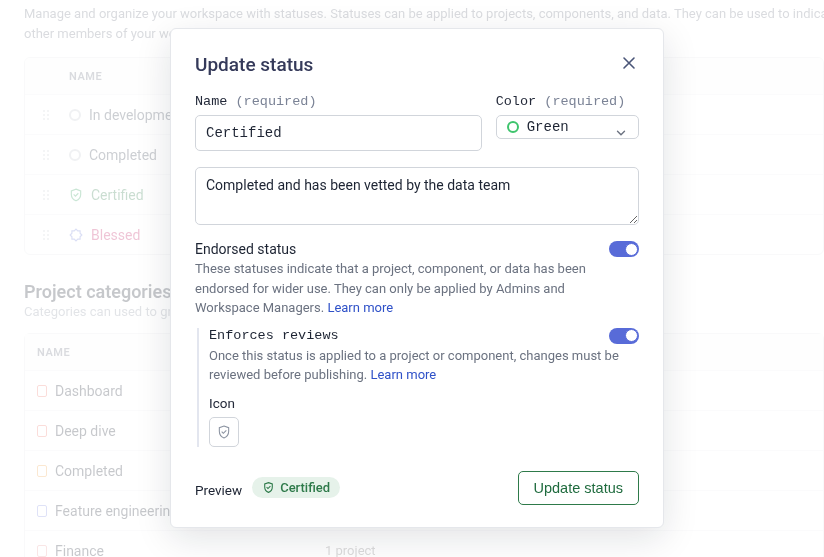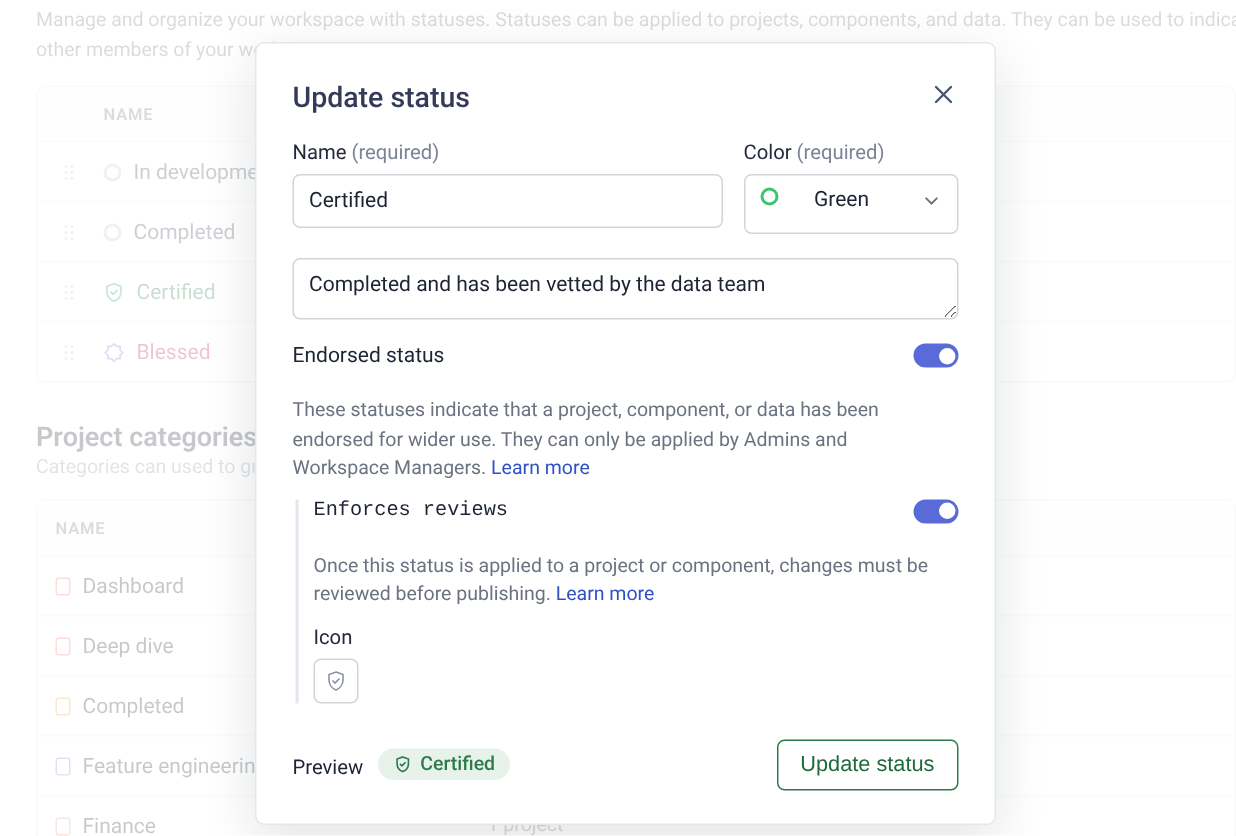--- a/index.html
+++ b/index.html
@@ -113,43 +113,43 @@
     padding: 24px 24px 22px 24px;
   }
   .modal-head{
     display:flex;align-items:flex-start;justify-content:space-between;
     margin-bottom: 18px;
   }
   .modal-title{ font-size:19px; font-weight:500; color:#353a5a;}
   .close{ width:20px;height:20px; color:#4a5578; cursor:pointer; display:flex;align-items:center;justify-content:center;}
   .close svg{display:block;}
 
-  .row2 { display:flex; gap:14px; }
+  .row2 { display:flex; gap:14px;font-family:Liberation Mono, monospace; }
   .field { display:flex;flex-direction:column;gap:6px; margin-bottom: 16px;}
   .field.grow{ flex:2; }
   .field.colr{ flex:1; }
   .lbl{ font-size:13.5px; color:#242a3a; }
   .lbl .req{ color:#7b8396;}
   .input, .select, .textarea{
     border:1px solid #d1d5db;border-radius:5px;
     padding: 8px 10px;
     font-size:14px;color:#1d2433;font-family:inherit;
     background:#fff;
   }
   .input{ height:36px;}
   .select{
-    height:40px;display:flex;gap:24px;cursor:pointer;position:relative;
+    height:24px;display:flex;align-items:center;gap:8px;cursor:pointer;position:relative;
   }
   .select .chev{ position:absolute;right:10px;top:10px;color:#6b7280;}
-  .textarea{ height:41px; resize:both; line-height:1.4; width:100%;}
+  .textarea{ height:58px; resize:both; line-height:1.4; width:100%;}
 
   .block{ margin-bottom: 12px;}
   .block .bh{ display:flex;align-items:center;justify-content:space-between;}
   .block .bt{ font-size:14px;color:#1d2433;}
-  .block .bd{ font-size:13px;color:#6b7280;line-height:1.5;margin-top:19px; max-width: 420px;}
+  .block .bd{ font-size:13px;color:#6b7280;line-height:1.5;margin-top:2px; max-width: 420px;}
   .block .bd a{ color:#2f51c8; text-decoration:none;}
 
   .toggle{
     width:30px;height:16px;border-radius:999px;position:relative;cursor:pointer;
     background:#cfd3e6;
   }
   .toggle.on{ background:#586bd8;}
   .toggle .knob{
     position:absolute;top:1.5px;width:13px;height:13px;border-radius:50%;
     background:#fff;border:1.5px solid #586bd8;

